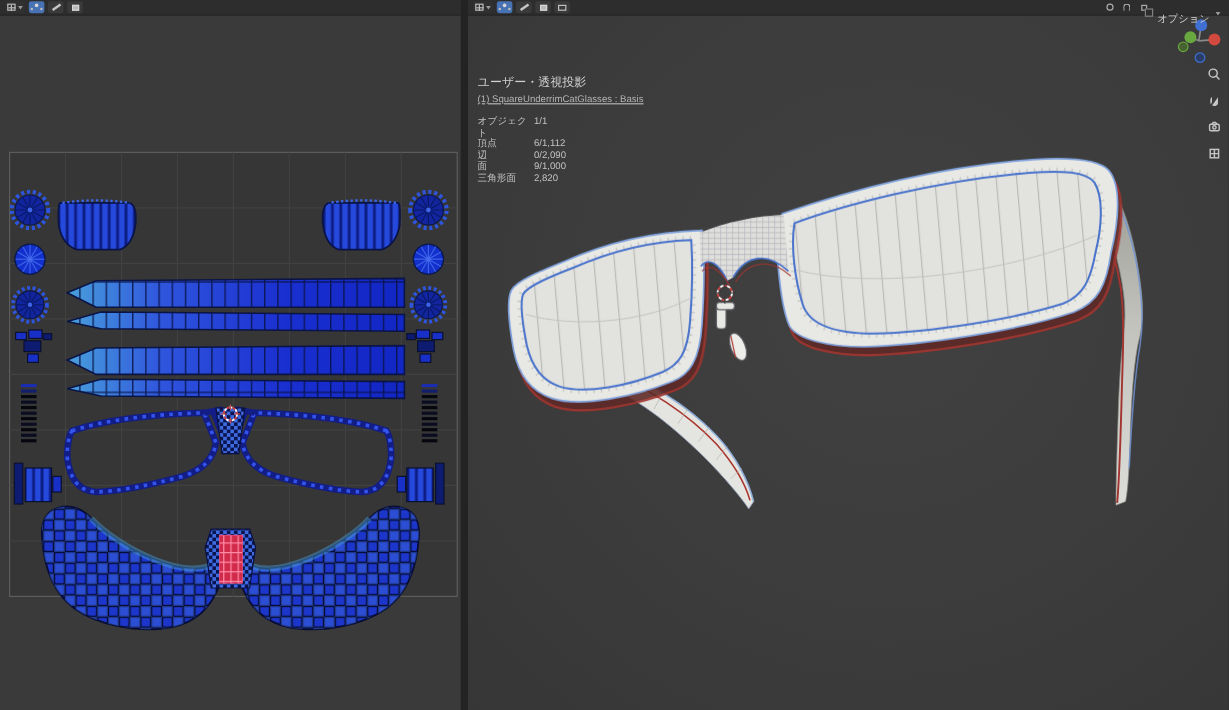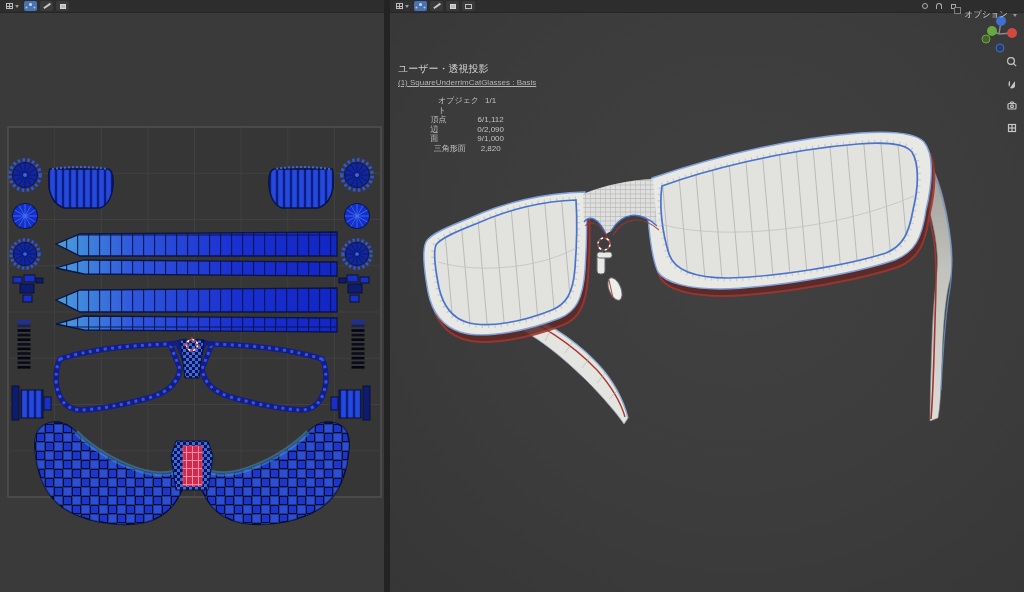--- a/index.html
+++ b/index.html
@@ -34,28 +34,28 @@
                        linear-gradient(#bdbdbd,#bdbdbd) center/1px 6px no-repeat; }
 
   .mini { display:flex; align-items:center; justify-content:center; width:11px; height:11px; opacity:.85; }
   .mi-prop { width:6px; height:6px; border:1px solid #c2c2c2; border-radius:50%; }
   .mi-magnet { width:6px; height:6px; border:1.6px solid #c2c2c2; border-bottom:none;
                border-radius:3px 3px 0 0; }
   .mi-overlap { width:5px; height:5px; border:1px solid #c2c2c2; position:relative; }
   .mi-overlap:after { content:""; position:absolute; left:2px; top:2px; width:5px; height:5px;
                       border:1px solid #8f8f8f; background:#2d2d2d; }
 
-  .options { display:flex; align-items:center; gap:3px; color:#d2d2d2; font-size:8.5px;
+  .options { display:flex; gap:3px; color:#d2d2d2; font-size:8.5px;
              padding:0 3px; height:11px; border-radius:2px;margin-top:18px; }
 
   
   #vp-overlay { position:absolute; left:8px; top:16px; z-index:4; color:#c9c9c9; }
   .vp-viewmode { font-size:10px; color:#d2d2d2; margin-bottom:2px;margin-top:46px; }
   .vp-object   { font-size:8px; color:#b4b4b4; margin-bottom:9px;text-decoration:underline; }
-  .stat-row { display:flex; font-size:8px; line-height:9.5px; color:#c2c2c2;justify-content:center; }
+  .stat-row { display:flex; font-size:8px; line-height:9.5px; color:#c2c2c2; }
   .stat-label { width:47px; }
   .stat-value { }
 
   svg { display:block; }
   #uv-svg { position:absolute; left:0; top:14px; }
   #vp-svg { position:absolute; left:0; top:14px; }
 </style>
 </head>
 <body>
 

